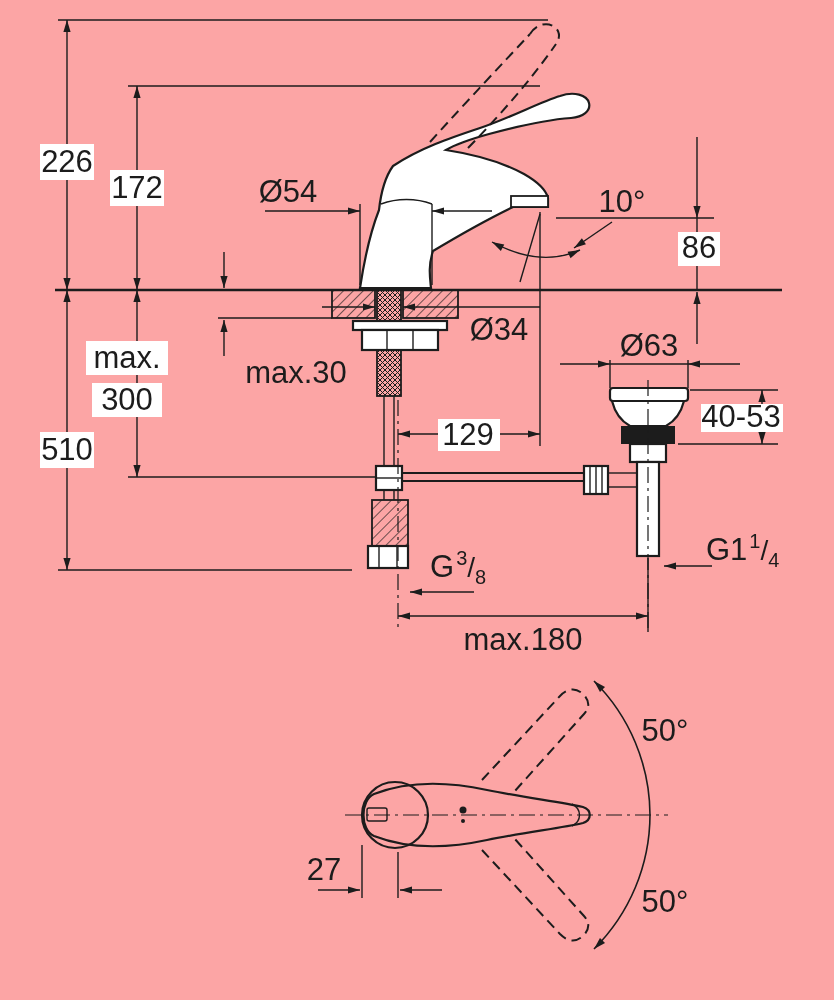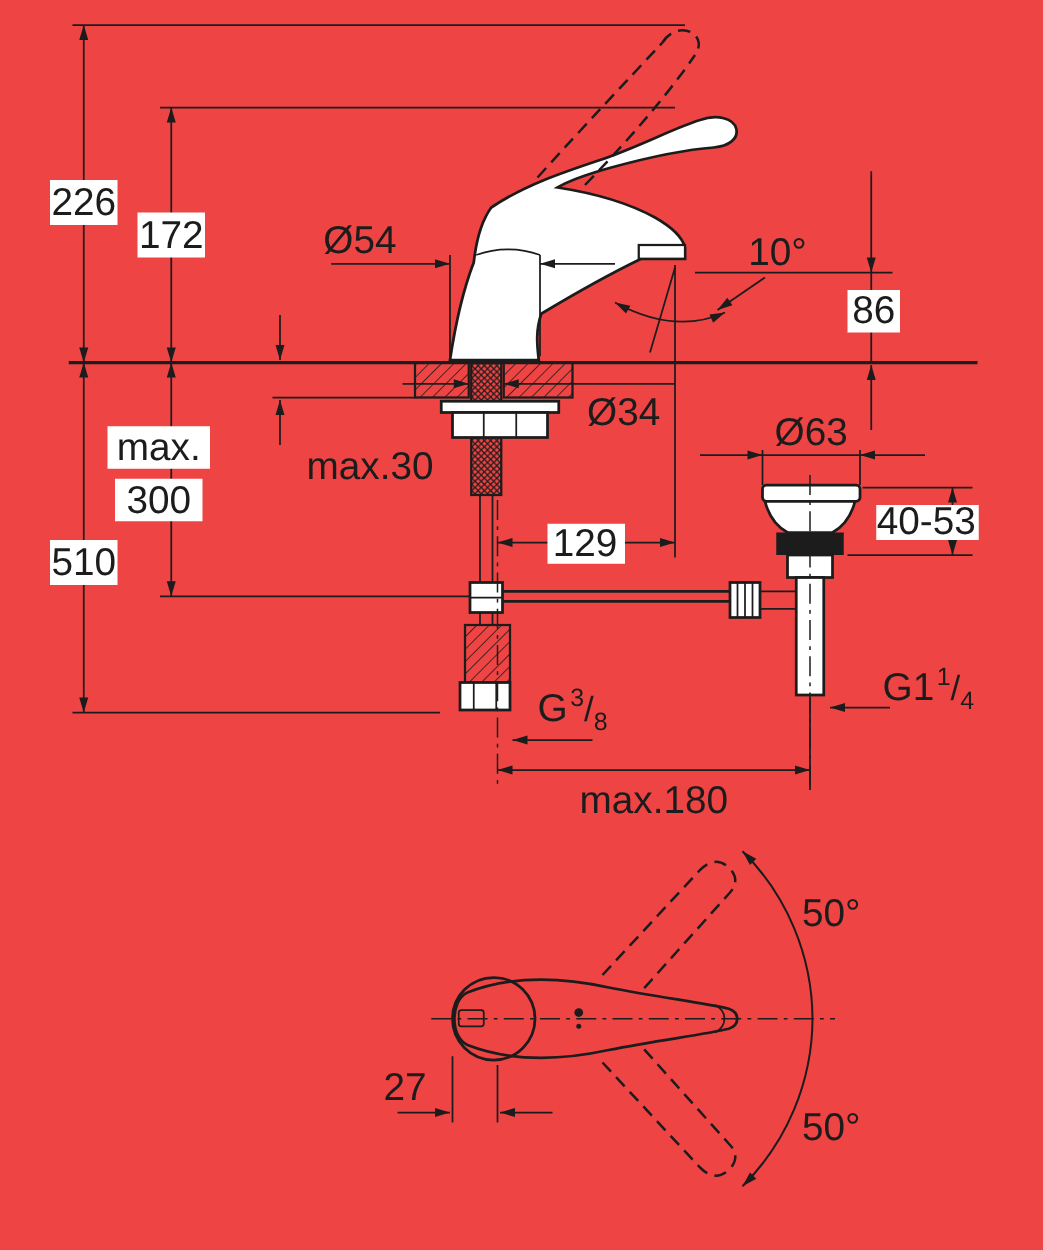--- a/index.html
+++ b/index.html
@@ -1,16 +1,16 @@
 <!DOCTYPE html>
 <html><head>
 <meta charset="utf-8">
 <style>
   html,body{margin:0;padding:0;background:#ffffff;}
-  .stage{width:834px;height:1000px;background:#ef4444;position:relative;overflow:hidden;}
+  .stage{width:834px;height:1000px;background:#fca5a5;position:relative;overflow:hidden;}
   svg{display:block;}
   svg text{font-family:"Liberation Sans", sans-serif;fill:#1c1c1c;}
   .lbl{font-size:31px;}
   .frac{font-size:20px;}
   .slash{font-size:28px;}
   .outline{fill:#ffffff;stroke:#1c1c1c;stroke-width:2.2;}
   .thin{stroke:#1c1c1c;stroke-width:1.4;fill:none;}
   .dim{stroke:#1c1c1c;stroke-width:1.4;fill:none;}
   .main{stroke:#1c1c1c;stroke-width:2.2;fill:none;}
   .dashed{stroke:#1c1c1c;stroke-width:2;fill:none;stroke-dasharray:10 6;}

